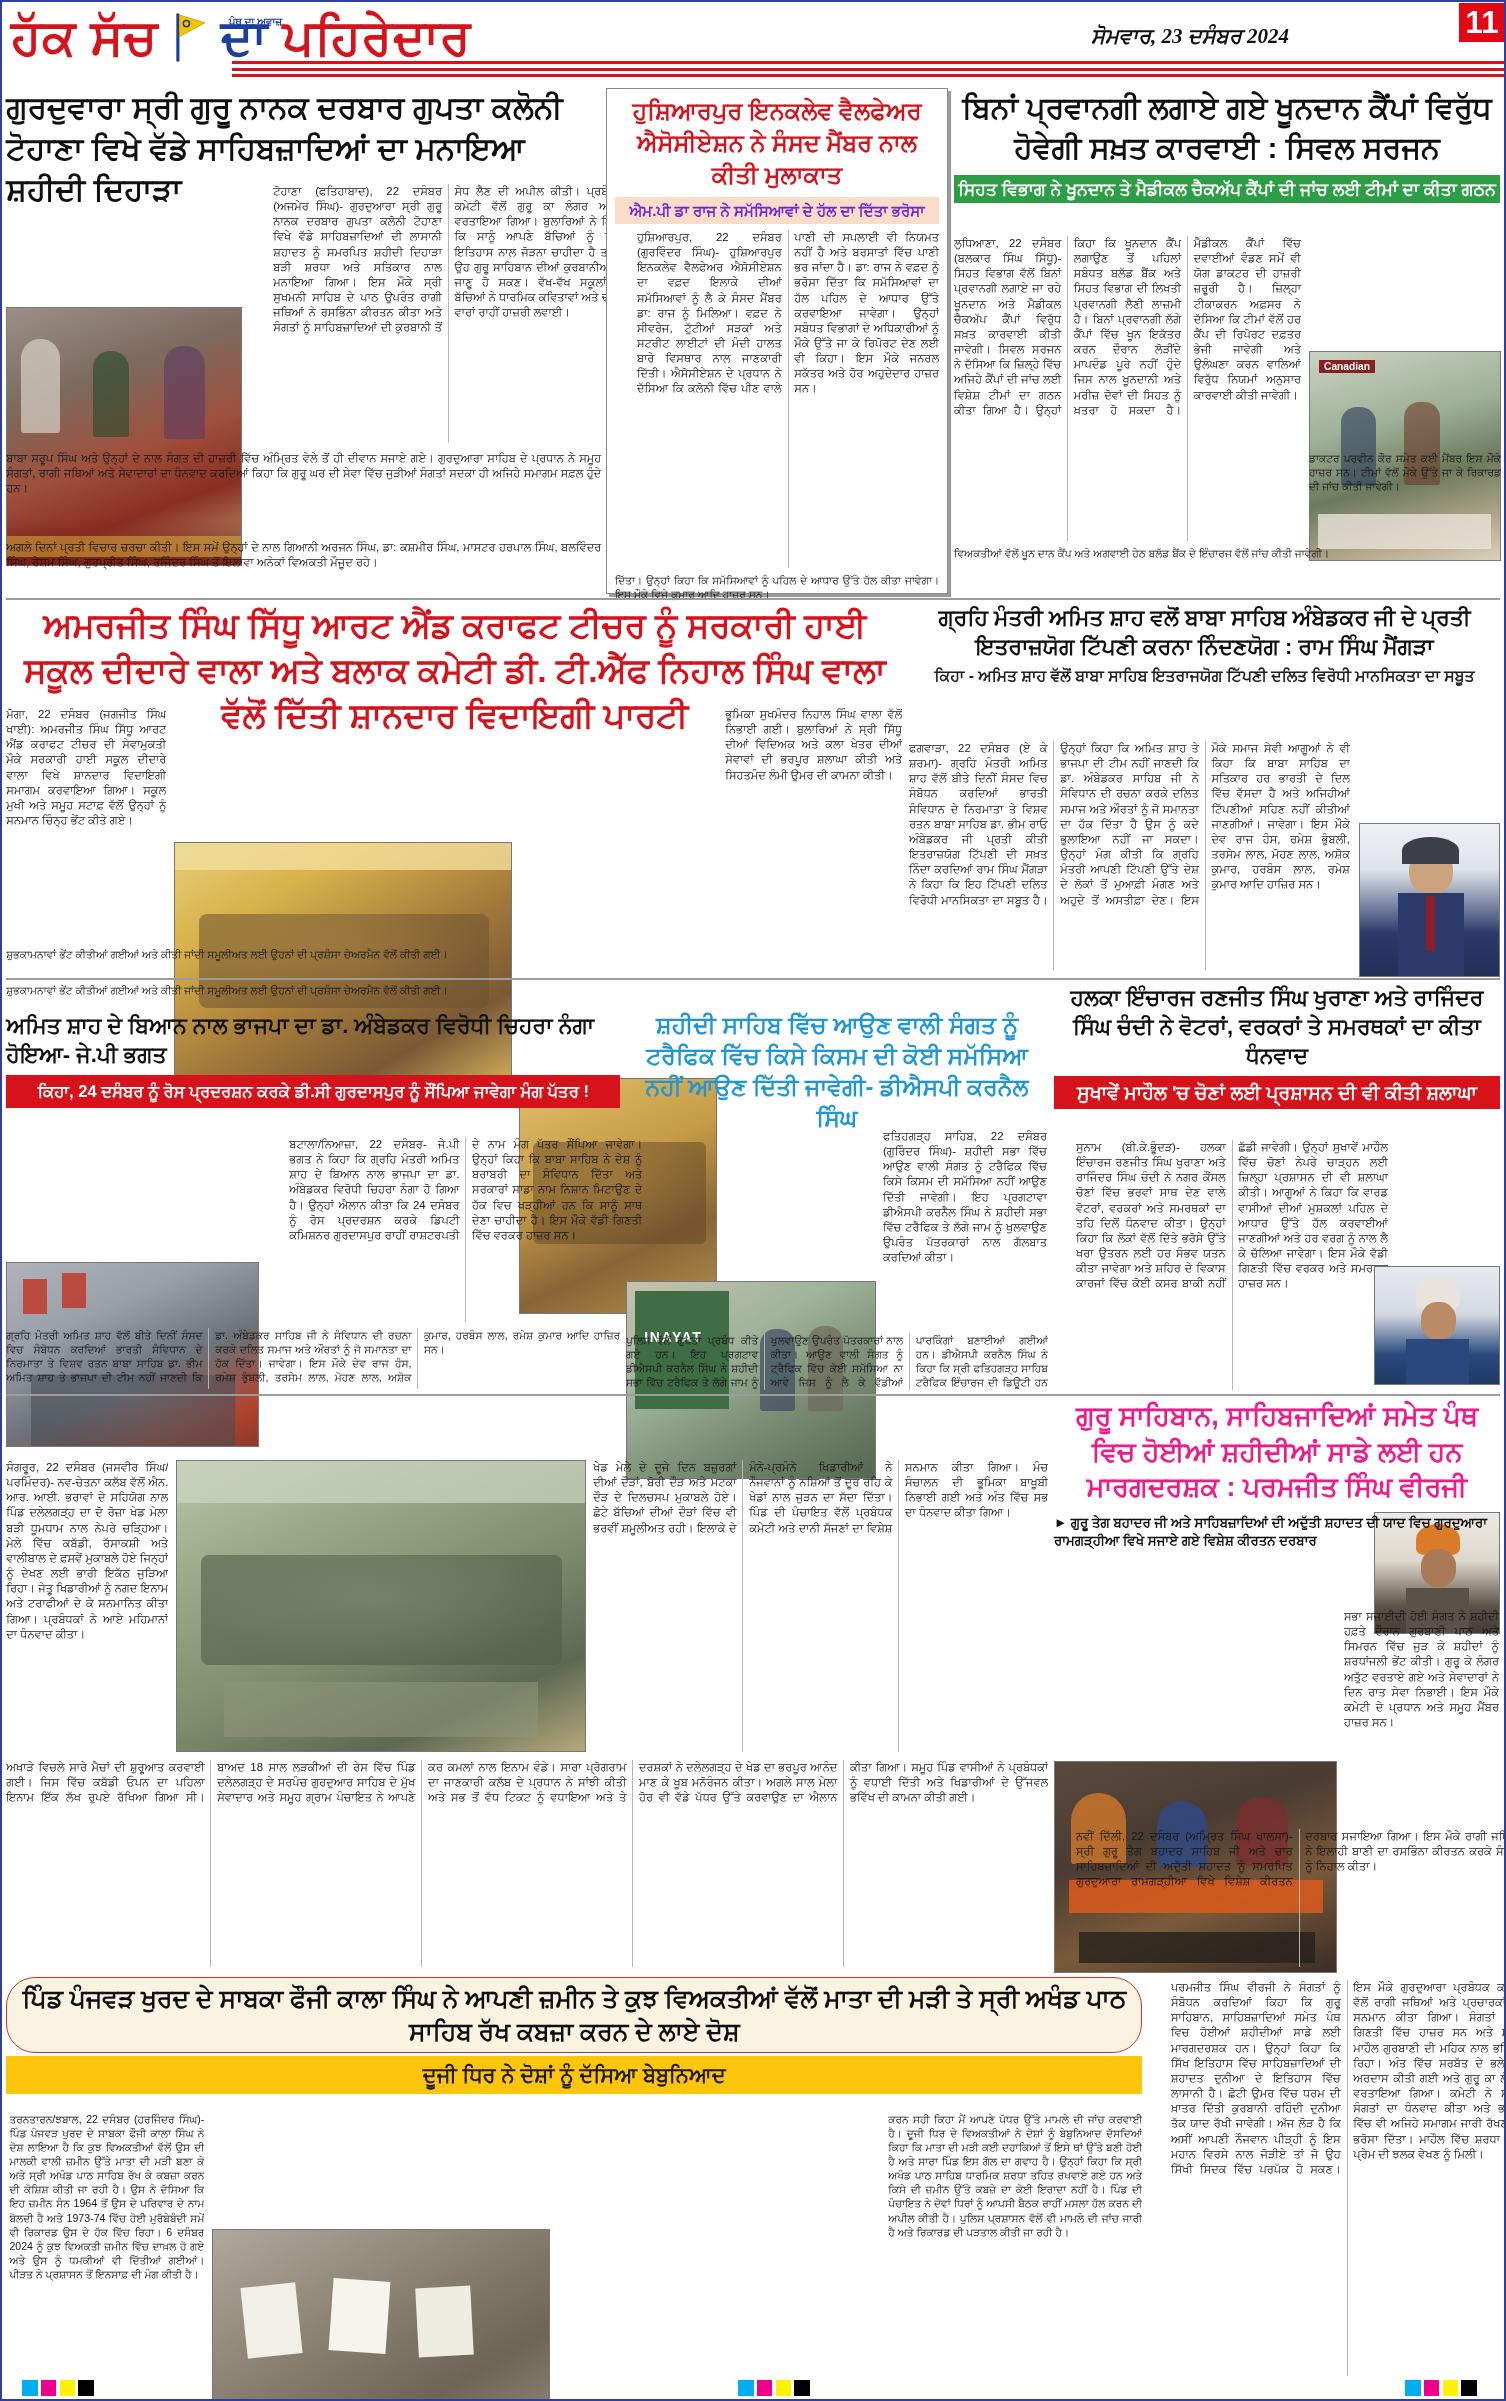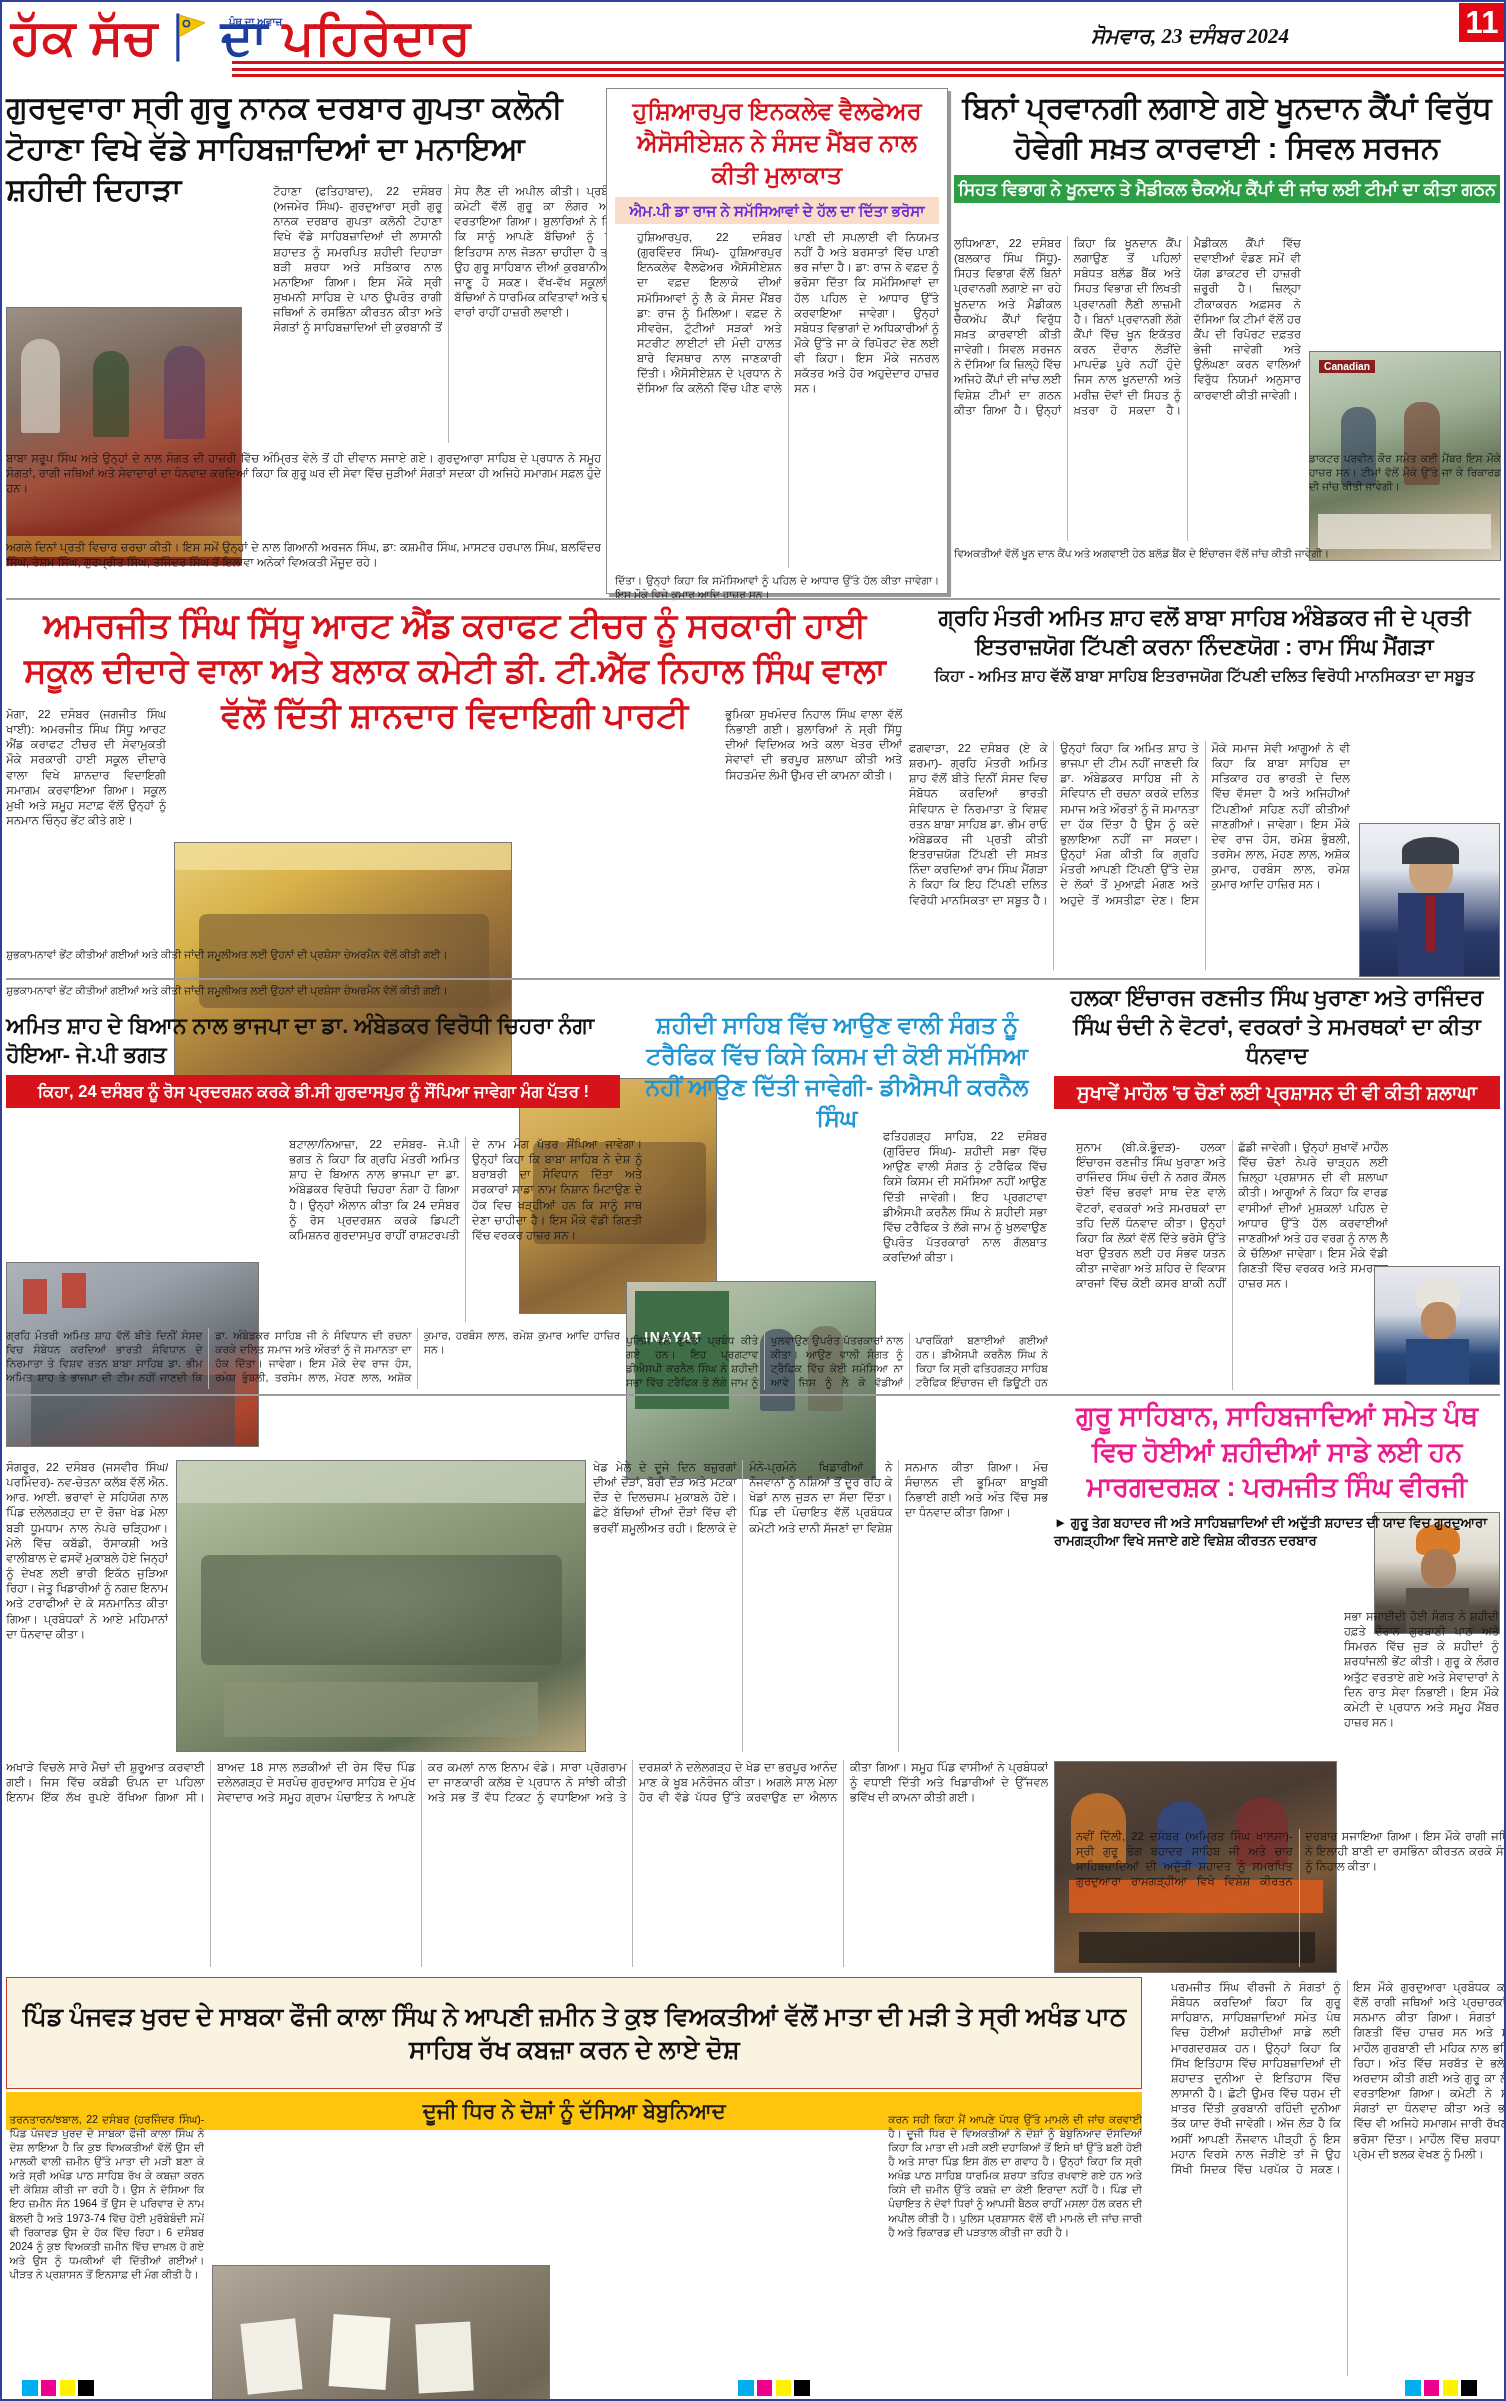--- a/index.html
+++ b/index.html
@@ -197,21 +197,21 @@
     <div class="abs" style="left:102px;top:39px;width:50px;height:66px;background:#2e4a8a;border-radius:25px 25px 3.1px 3.1px;opacity:.8;"></div>
     <div class="abs" style="left:181px;top:35px;width:52px;height:69px;background:#7a2e2e;border-radius:25px 25px 3.1px 3.1px;opacity:.8;"></div>
     <div class="abs" style="left:14px;top:118px;width:254px;height:33px;background:#d65a1e;opacity:.9;"></div>
     <div class="abs" style="left:23.6px;bottom:9.4px;width:236px;height:31px;background:#26201b;opacity:.8;"></div>
   </div>
   <div class="abs bt" style="left:290px;top:210px;width:155px;height:212px;overflow:hidden;">ਸਭਾ ਸਜਾਈਦੀ ਹੋਈ ਸੰਗਤ ਨੇ ਸ਼ਹੀਦੀ ਹਫ਼ਤੇ ਦੌਰਾਨ ਗੁਰਬਾਣੀ ਪਾਠ ਅਤੇ ਸਿਮਰਨ ਵਿੱਚ ਜੁੜ ਕੇ ਸ਼ਹੀਦਾਂ ਨੂੰ ਸ਼ਰਧਾਂਜਲੀ ਭੇਂਟ ਕੀਤੀ। ਗੁਰੂ ਕੇ ਲੰਗਰ ਅਤੁੱਟ ਵਰਤਾਏ ਗਏ ਅਤੇ ਸੇਵਾਦਾਰਾਂ ਨੇ ਦਿਨ ਰਾਤ ਸੇਵਾ ਨਿਭਾਈ। ਇਸ ਮੌਕੇ ਕਮੇਟੀ ਦੇ ਪ੍ਰਧਾਨ ਅਤੇ ਸਮੂਹ ਮੈਂਬਰ ਹਾਜ਼ਰ ਸਨ।</div>
   <div class="abs bt c2" style="left:0;top:430px;width:446px;height:138px;overflow:hidden;">ਨਵੀਂ ਦਿੱਲੀ, 22 ਦਸੰਬਰ (ਅਮ੍ਰਿਤ ਸਿੰਘ ਖਾਲਸਾ)- ਸ੍ਰੀ ਗੁਰੂ ਤੇਗ ਬਹਾਦਰ ਸਾਹਿਬ ਜੀ ਅਤੇ ਚਾਰ ਸਾਹਿਬਜ਼ਾਦਿਆਂ ਦੀ ਅਦੁੱਤੀ ਸ਼ਹਾਦਤ ਨੂੰ ਸਮਰਪਿਤ ਗੁਰਦੁਆਰਾ ਰਾਮਗੜ੍ਹੀਆ ਵਿਖੇ ਵਿਸ਼ੇਸ਼ ਕੀਰਤਨ ਦਰਬਾਰ ਸਜਾਇਆ ਗਿਆ। ਇਸ ਮੌਕੇ ਰਾਗੀ ਜਥਿਆਂ ਨੇ ਇਲਾਹੀ ਬਾਣੀ ਦਾ ਰਸਭਿੰਨਾ ਕੀਰਤਨ ਕਰਕੇ ਸੰਗਤਾਂ ਨੂੰ ਨਿਹਾਲ ਕੀਤਾ।</div>
 </div>
 
 <div class="abs" style="left:6.3px;top:1977px;width:1136px;height:402px;">
-  <div class="cream-box" style="padding:22px 11px;">
+  <div class="cream-box" style="padding:4px 11px;border-radius:29px;">
     <div class="hl hl-black center" style="font-size:25px;">ਪਿੰਡ ਪੰਜਵੜ ਖੁਰਦ ਦੇ ਸਾਬਕਾ ਫੌਜੀ ਕਾਲਾ ਸਿੰਘ ਨੇ ਆਪਣੀ ਜ਼ਮੀਨ ਤੇ ਕੁਝ ਵਿਅਕਤੀਆਂ ਵੱਲੋਂ ਮਾਤਾ ਦੀ ਮੜੀ ਤੇ ਸ੍ਰੀ ਅਖੰਡ ਪਾਠ ਸਾਹਿਬ ਰੱਖ ਕਬਜ਼ਾ ਕਰਨ ਦੇ ਲਾਏ ਦੋਸ਼</div>
   </div>
   <div class="sub-yellow" style="margin-top:3.1px;">ਦੂਜੀ ਧਿਰ ਨੇ ਦੋਸ਼ਾਂ ਨੂੰ ਦੱਸਿਆ ਬੇਬੁਨਿਆਦ</div>
   <div class="abs bt bt-sm" style="left:3.1px;top:135px;width:195px;height:261px;overflow:hidden;">ਤਰਨਤਾਰਨ/ਝਬਾਲ, 22 ਦਸੰਬਰ (ਹਰਜਿੰਦਰ ਸਿੰਘ)- ਪਿੰਡ ਪੰਜਵੜ ਖੁਰਦ ਦੇ ਸਾਬਕਾ ਫੌਜੀ ਕਾਲਾ ਸਿੰਘ ਨੇ ਦੋਸ਼ ਲਾਇਆ ਹੈ ਕਿ ਕੁਝ ਵਿਅਕਤੀਆਂ ਵੱਲੋਂ ਉਸ ਦੀ ਮਾਲਕੀ ਵਾਲੀ ਜ਼ਮੀਨ ਉੱਤੇ ਮਾਤਾ ਦੀ ਮੜੀ ਬਣਾ ਕੇ ਅਤੇ ਸ੍ਰੀ ਅਖੰਡ ਪਾਠ ਸਾਹਿਬ ਰੱਖ ਕੇ ਕਬਜ਼ਾ ਕਰਨ ਦੀ ਕੋਸ਼ਿਸ਼ ਕੀਤੀ ਜਾ ਰਹੀ ਹੈ। ਉਸ ਨੇ ਦੱਸਿਆ ਕਿ ਇਹ ਜ਼ਮੀਨ ਸੰਨ 1964 ਤੋਂ ਉਸ ਦੇ ਪਰਿਵਾਰ ਦੇ ਨਾਮ ਬੋਲਦੀ ਹੈ ਅਤੇ 1973-74 ਵਿੱਚ ਹੋਈ ਮੁਰੱਬੇਬੰਦੀ ਸਮੇਂ ਵੀ ਰਿਕਾਰਡ ਉਸ ਦੇ ਹੱਕ ਵਿੱਚ ਰਿਹਾ। 6 ਦਸੰਬਰ 2024 ਨੂੰ ਕੁਝ ਵਿਅਕਤੀ ਜ਼ਮੀਨ ਵਿੱਚ ਦਾਖ਼ਲ ਹੋ ਗਏ ਅਤੇ ਉਸ ਨੂੰ ਧਮਕੀਆਂ ਵੀ ਦਿੱਤੀਆਂ ਗਈਆਂ। ਪੀੜਤ ਨੇ ਪ੍ਰਸ਼ਾਸਨ ਤੋਂ ਇਨਸਾਫ਼ ਦੀ ਮੰਗ ਕੀਤੀ ਹੈ।</div>
   <div class="abs photo" style="left:206px;top:135px;width:338px;height:261px;background:linear-gradient(150deg,#b0a89a 0%,#8c8375 35%,#6e6557 65%,#a39a88 100%);">
     <div class="abs" style="left:31px;top:55px;width:55px;height:71px;background:#f2efe6;transform:rotate(-6deg);"></div>
     <div class="abs" style="left:118px;top:50px;width:57px;height:72px;background:#f7f4ec;transform:rotate(4deg);"></div>
     <div class="abs" style="left:204px;top:57px;width:55px;height:69px;background:#efece2;transform:rotate(-3deg);"></div>
 
   </div>

